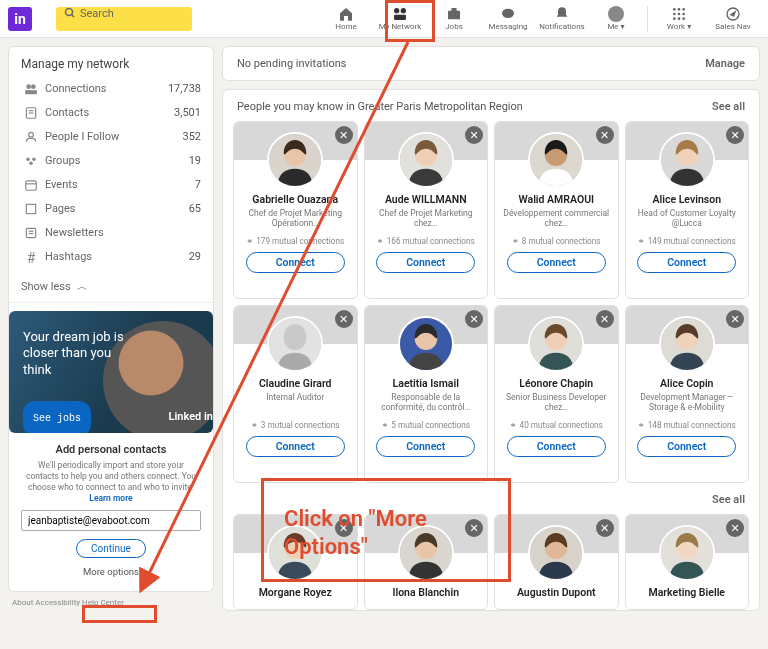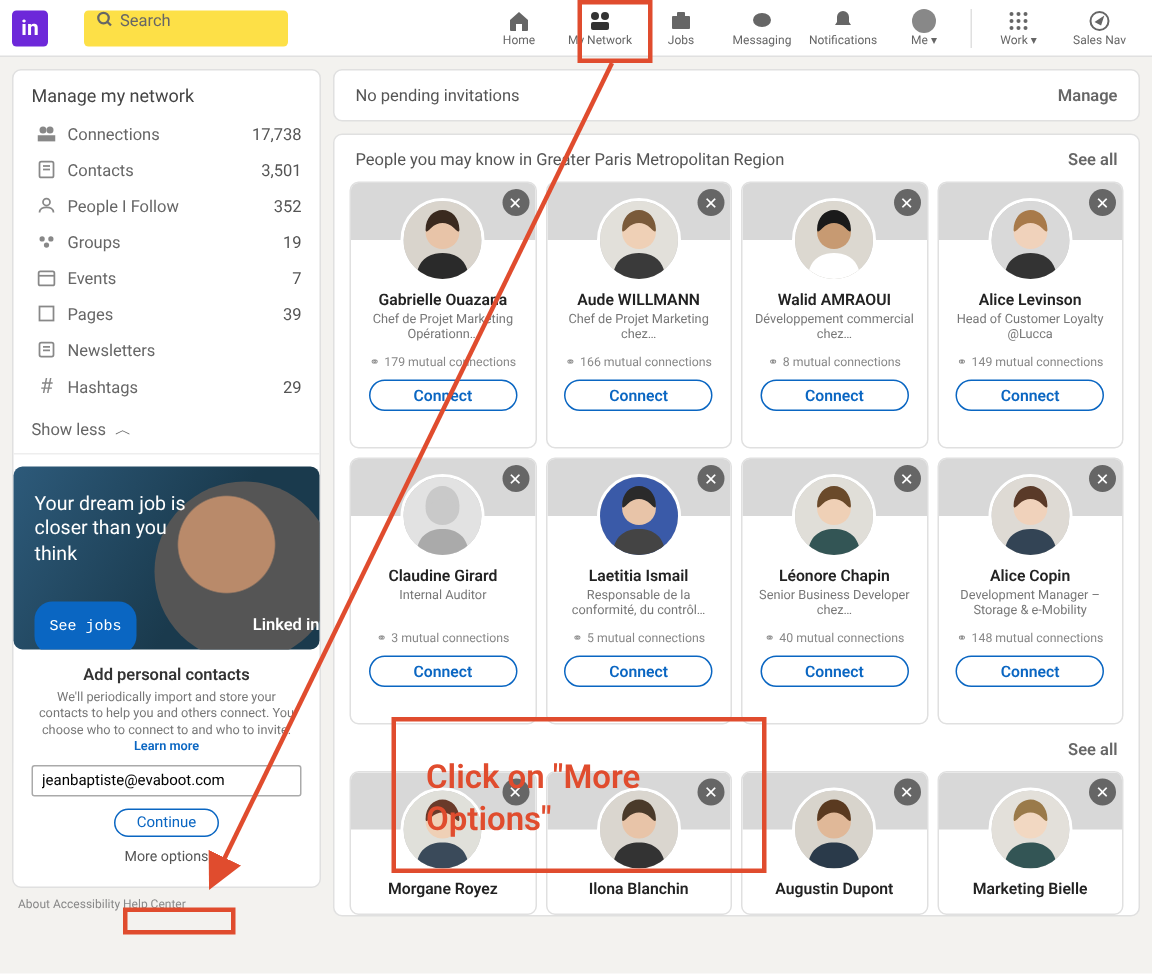--- a/index.html
+++ b/index.html
@@ -14,21 +14,21 @@
   .nav-item .ico { width:16px; height:16px; display:flex; align-items:center; justify-content:center; }
   .nav-sep { width:1px; height:26px; background:#e0e0e0; margin:0 4px;}
   .avatar-tiny { width:16px; height:16px; border-radius:50%; background:#888;}
   
   .main { display:flex; padding:8px; gap:8px; }
   .left { width:206px; flex-shrink:0; }
   .right { flex:1; }
   .panel { background:#fff; border:1px solid #e0e0e0; border-radius:6px; }
   
   .mn-title { font-size:12px; color:#444; padding:10px 12px 6px; }
-  .mn-row { display:flex; align-items:center; padding:5px 12px; color:#666; font-size:11px; cursor:pointer;}
+  .mn-row { display:flex; align-items:flex-start; padding:5px 12px; color:#666; font-size:11px; cursor:pointer;}
   .mn-row .mico { width:20px; display:flex; justify-content:center; color:#888;}
   .mn-row .mlabel { flex:1; margin-left:4px;}
   .mn-row .mcount { color:#555; font-size:11px;}
   .showless { padding:8px 12px; color:#666; font-size:11px; display:flex; align-items:center; gap:6px; cursor:pointer;}
   
   .promo { position:relative; height:122px; background:linear-gradient(120deg,#2d5a7a,#1a3a4d 60%); color:#fff; border-radius:6px; overflow:hidden; margin-top:8px;}
   .promo-text { position:absolute; top:18px; left:14px; font-size:13px; line-height:1.25; width:110px;}
   .promo-btn { position:absolute; top:90px; left:14px; background:#0a66c2; color:#fff; font-size:10px; padding:12px 10px; border-radius:12px; cursor:pointer;font-family:Liberation Mono, monospace;}
   .promo-logo { position:absolute; bottom:10px; right:0; color:#fff; font-size:11px; font-weight:600;}
   .promo-face { position:absolute; right:-10px; top:10px; width:120px; height:120px; background:radial-gradient(circle at 40% 35%,#b98a6a 0 30%,#555 31% 100%); border-radius:50%;}
@@ -213,21 +213,21 @@
             <span class="mlabel">Events</span>
             <span class="mcount">7</span>
           </div>
           <div class="mn-row">
             <span class="mico">
               <svg width="14" height="14" viewBox="0 0 24 24" fill="none" stroke="#888" stroke-width="2">
                 <rect x="4" y="4" width="16" height="16"></rect>
               </svg>
             </span>
             <span class="mlabel">Pages</span>
-            <span class="mcount">39</span>
+            <span class="mcount">65</span>
           </div>
           <div class="mn-row">
             <span class="mico">
               <svg width="14" height="14" viewBox="0 0 24 24" fill="none" stroke="#888" stroke-width="2">
                 <rect x="4" y="4" width="16" height="16" rx="2"></rect>
                 <line x1="8" y1="9" x2="16" y2="9"></line>
                 <line x1="8" y1="13" x2="16" y2="13"></line>
               </svg>
             </span>
             <span class="mlabel">Newsletters</span>

